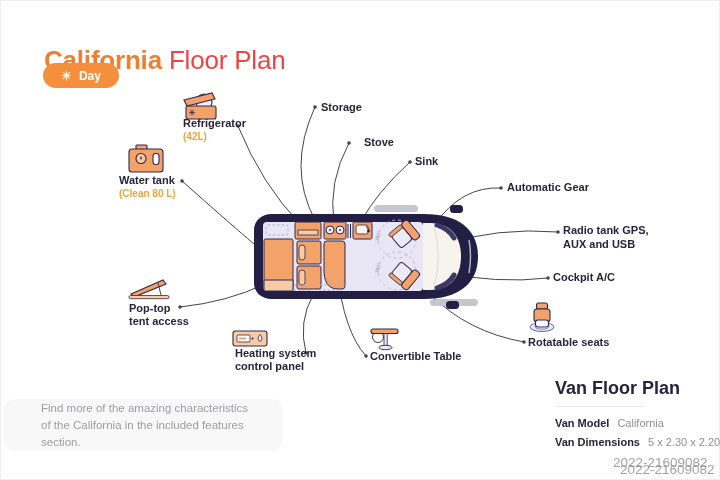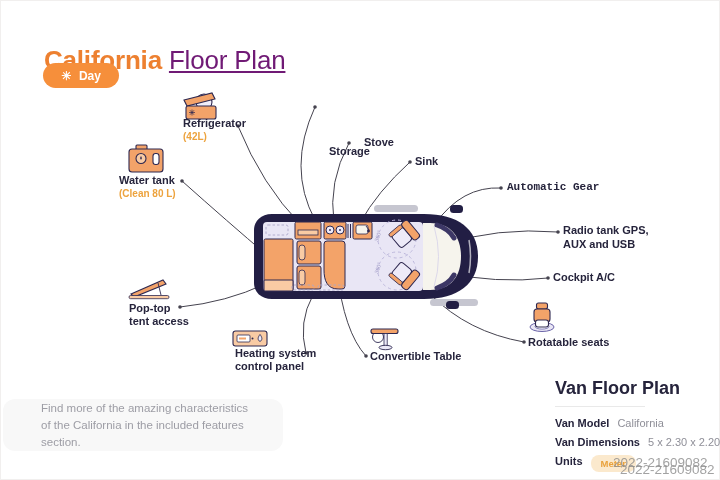--- a/index.html
+++ b/index.html
@@ -5,21 +5,21 @@
   html,body{margin:0;padding:0;}
   body{
     width:720px;height:480px;position:relative;overflow:hidden;
     background:#ffffff;
     font-family:"Liberation Sans", sans-serif;
   }
   .frame{position:absolute;inset:0;border:1px solid #f1efee;pointer-events:none;}
   
   .title{position:absolute;left:44px;top:28px;font-size:26px;font-weight:600;letter-spacing:-0.2px;white-space:nowrap;}
   .title .hl{color:#ed8030;margin-right:7px;}
-  .title .rest{color:#701a75;font-weight:500;text-decoration:underline;}
+  .title .rest{color:#ef4444;font-weight:500;}
   
   .day-pill{
     position:absolute;left:43px;top:63px;height:25px;min-width:76px;
     background:#f68f3b;border:none;border-radius:13px;color:#fff;
     display:flex;align-items:center;justify-content:center;gap:7px;
     font-family:"Liberation Sans", sans-serif;font-weight:700;font-size:12px;
     padding:0 14px;box-sizing:border-box;cursor:pointer;
   }
   .day-pill .sun{font-size:12px;line-height:1;}
   
@@ -219,21 +219,21 @@
     <g>
       <ellipse cx="542" cy="327" rx="12" ry="4.5" fill="#e9e6f5" stroke="#6b64a8" stroke-width="1"></ellipse>
       <ellipse cx="542" cy="326.5" rx="7" ry="2.6" fill="#ffffff" stroke="#6b64a8" stroke-width=".8"></ellipse>
       <rect x="536.5" y="303" width="11" height="6" rx="2" fill="#f3a369"></rect>
       <rect x="534" y="309" width="16" height="13" rx="3" fill="#f3a369"></rect>
       <rect x="535.5" y="320" width="13" height="7" rx="2.5" fill="#ffffff"></rect>
     </g>
   </g>
 </svg>
 
-<div class="lbl" style="left:329px;top:101px;margin-top:44px;">
+<div class="lbl" style="left:321px;top:101px;">
   <span>Storage</span>
 </div>
 
 <div class="lbl" style="left:183px;top:117px;">
   <div>Refrigerator</div>
   <div class="sub">(42L)</div>
 </div>
 
 <div class="lbl" style="left:364px;top:136px;">
   <span>Stove</span>
@@ -241,21 +241,21 @@
 
 <div class="lbl" style="left:415px;top:155px;">
   <span>Sink</span>
 </div>
 
 <div class="lbl" style="left:119px;top:174px;">
   <div>Water tank</div>
   <div class="sub">(Clean 80 L)</div>
 </div>
 
-<div class="lbl" style="left:507px;top:181px;font-family:Liberation Mono, monospace;">
+<div class="lbl" style="left:507px;top:181px;">
   <span>Automatic Gear</span>
 </div>
 
 <div class="lbl" style="left:563px;top:224px;line-height:13.5px;">
   <div>Radio tank GPS,</div>
   <div>AUX and USB</div>
 </div>
 
 <div class="lbl" style="left:553px;top:271px;">
   <span>Cockpit A/C</span>
@@ -288,20 +288,16 @@
   <h2>Van Floor Plan</h2>
   <div class="divider"></div>
   <div class="drow">
     <span class="k">Van Model</span>
     <span class="v">California</span>
   </div>
   <div class="drow">
     <span class="k">Van Dimensions</span>
     <span class="v">5 x 2.30 x 2.20m</span>
   </div>
-  <div class="drow">
-    <span class="k">Units</span>
-    <span class="badge">Meter</span>
-  </div>
 </div>
 
 <div class="wm a">2022-21609082</div>
 <div class="wm b">2022-21609082</div>
 
 </body></html>

